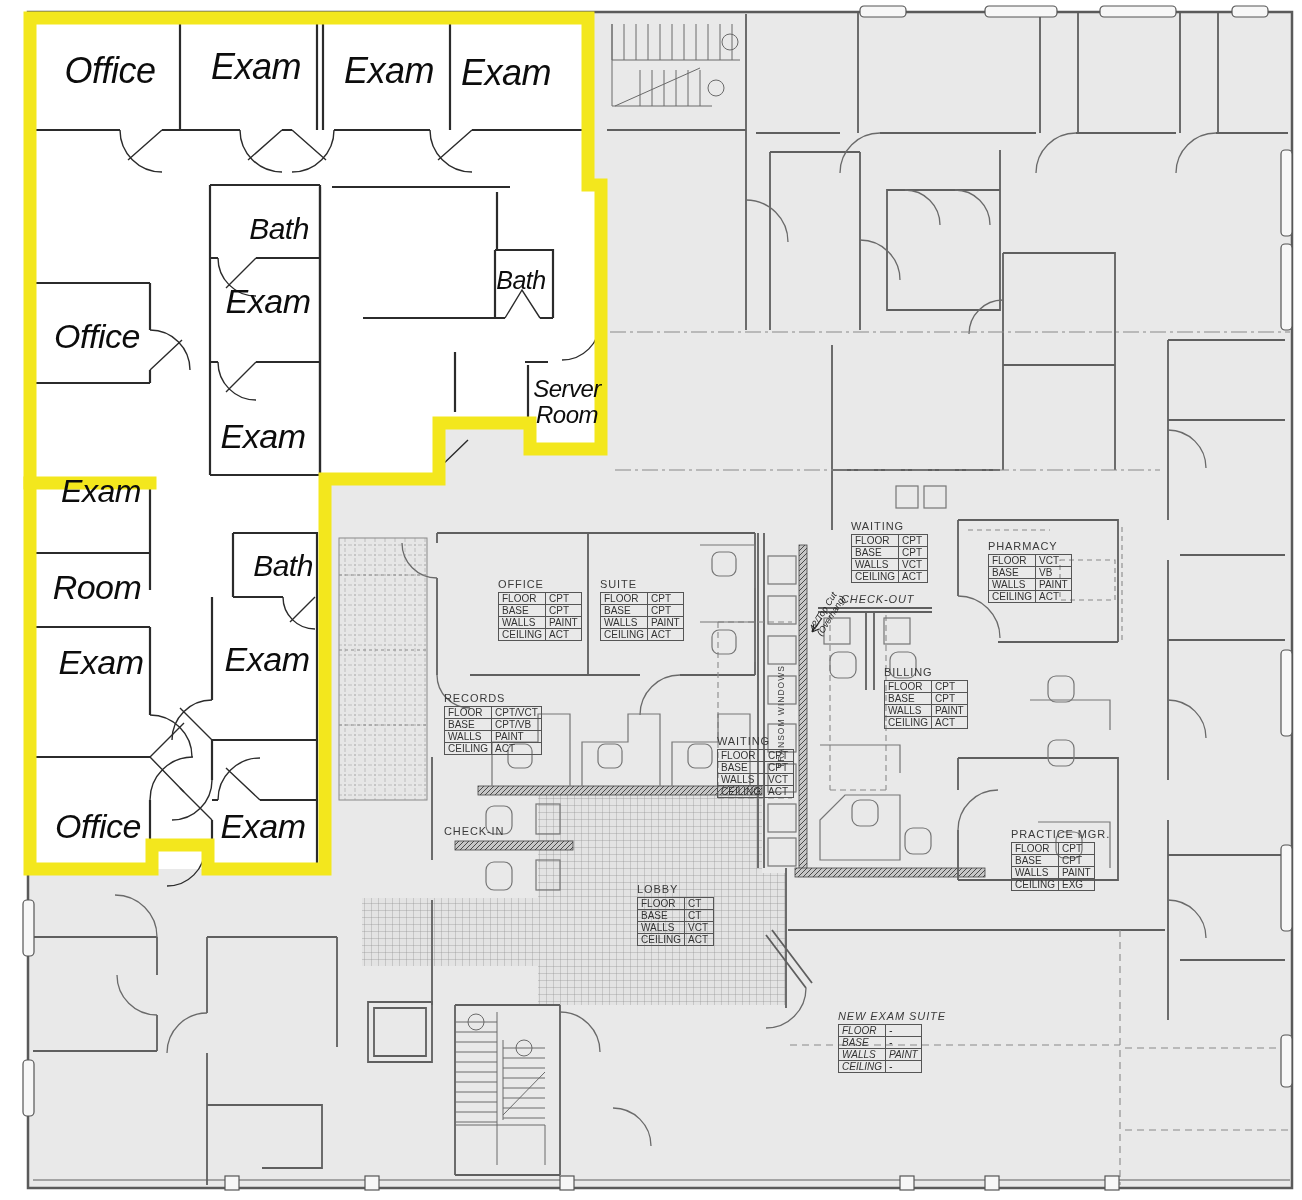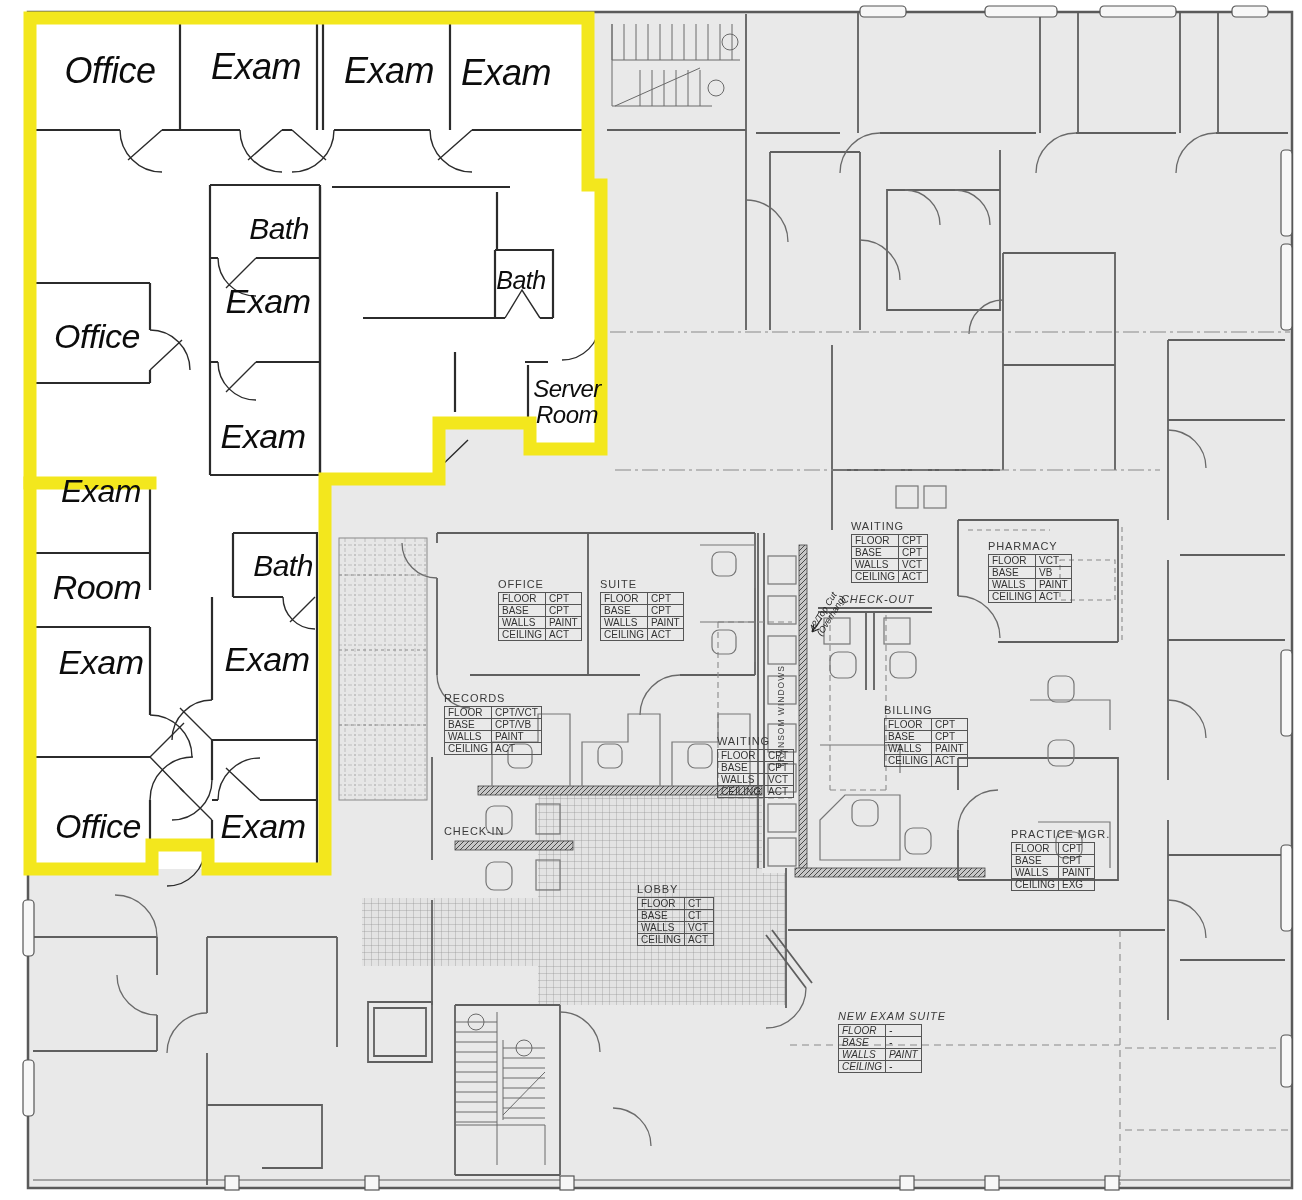--- a/index.html
+++ b/index.html
@@ -409,21 +409,21 @@
               <td>WALLS</td>
               <td>VCT</td>
             </tr>
             <tr>
               <td>CEILING</td>
               <td>ACT</td>
             </tr>
           </tbody>
         </table>
       </div>
-      <div class="area" style="left: 884px; top: 704px;">
+      <div class="area" style="left: 884px; top: 666px;">
         <div class="area-label">BILLING</div>
         <table class="sched">
           <tbody>
             <tr>
               <td>FLOOR</td>
               <td>CPT</td>
             </tr>
             <tr>
               <td>BASE</td>
               <td>CPT</td>

